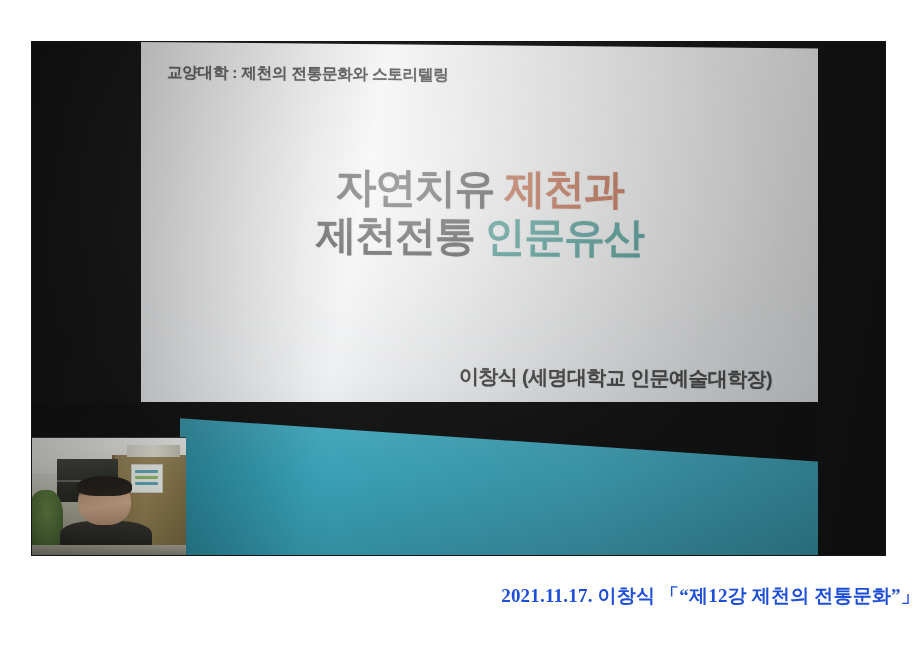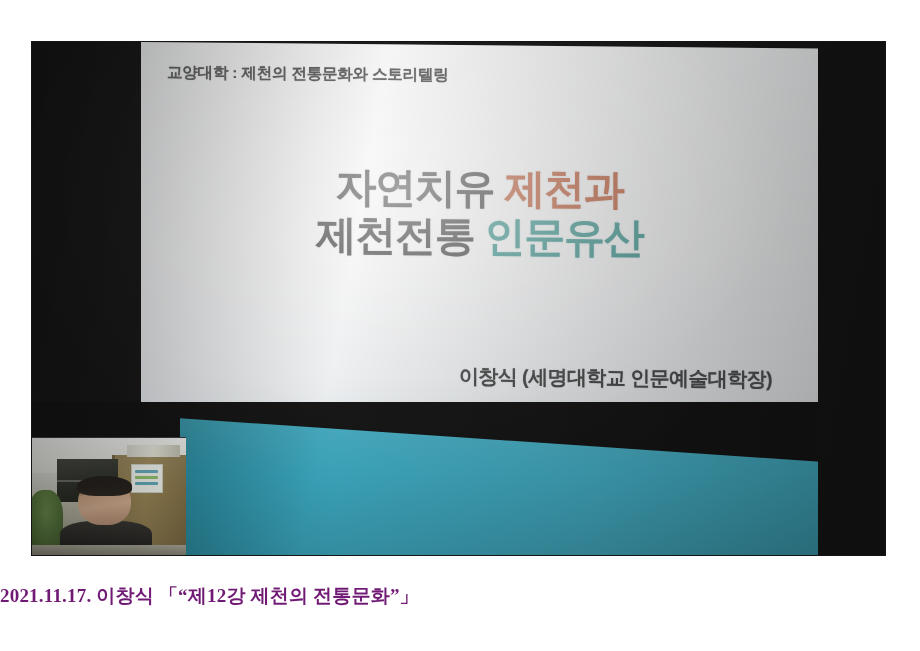--- a/index.html
+++ b/index.html
@@ -232,27 +232,28 @@
     background: linear-gradient(180deg, rgba(255,255,255,0.10), rgba(0,0,0,0) 45%, rgba(0,0,0,0.14));
     pointer-events: none;
   }
 
   
   #caption {
     position: absolute;
     left: 0;
     right: 0;
     top: 583px;
-    text-align: left;
+    text-align: right;
     font-family: "Liberation Serif", "DejaVu Serif", serif;
     font-size: 19px;
     font-weight: 700;
     letter-spacing: 0.2px;
-    color: #701a75;
-    white-space: nowrap;
+    color: #1d4ed8;
+    white-space: nowrap;
+    padding-left: 16px;
   }
 </style>
 </head>
 <body>
 
 <div id="photo-frame">
 
   <div id="slide">
 
     <div id="slide-header">교양대학 : 제천의 전통문화와 스토리텔링</div>

